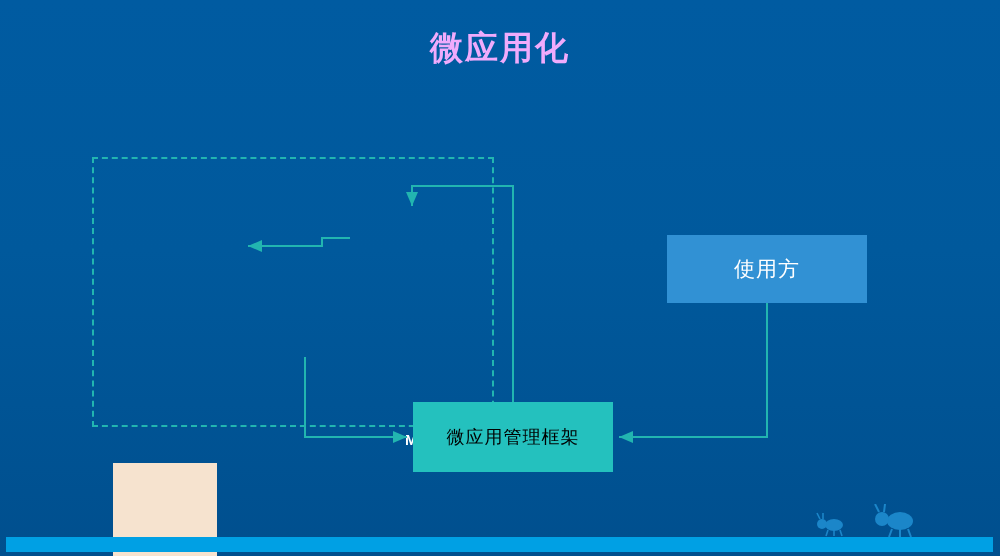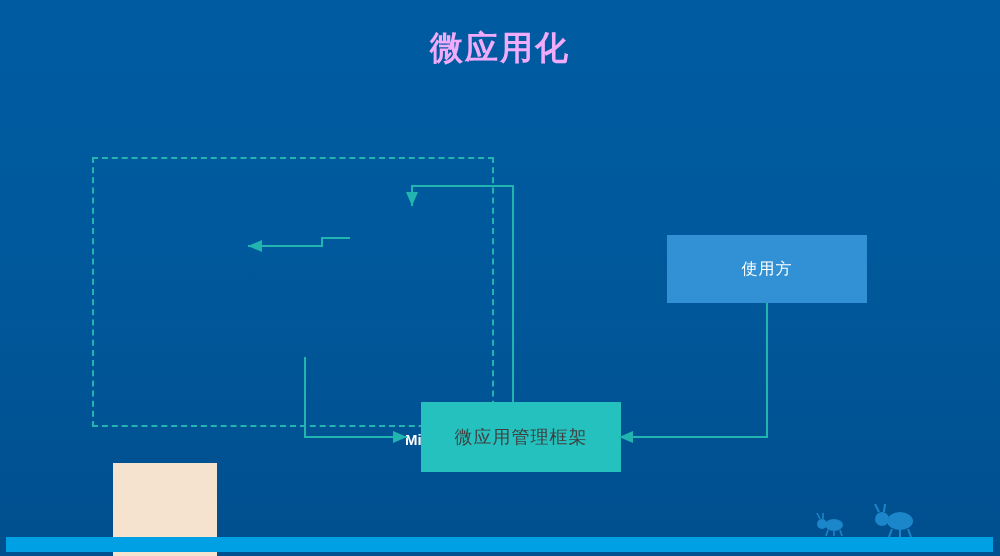--- a/index.html
+++ b/index.html
@@ -65,31 +65,30 @@
     box-sizing: border-box;
   }
   .page-card.back  { left: 113px; top: 126px; width: 104px; height: 154px; background: #f6e3cf; }
 
   
   #box-framework {
     position: absolute;
     left: 413px; top: 402px; width: 200px; height: 70px;
     background: #24c1be;
     display: flex; align-items: center; justify-content: center;
-    color: #404040; font-size: 18px; letter-spacing: 1px;
+    color: #000000; font-size: 18px; letter-spacing: 1px;
     box-sizing: border-box;
-    margin-left: 8px;
   }
   
   #box-consumer {
     position: absolute;
     left: 667px; top: 235px; width: 200px; height: 68px;
     background: #3191d4;
     display: flex; align-items: center; justify-content: center;
-    color: #ffffff; font-size: 16px; letter-spacing: 1px;
+    color: #ffffff; font-size: 21px; letter-spacing: 1px;
     box-sizing: border-box;
   }
 
   
   #connectors {
     position: absolute;
     left: 0; top: 0;
     width: 1000px; height: 556px;
     pointer-events: none;
   }

